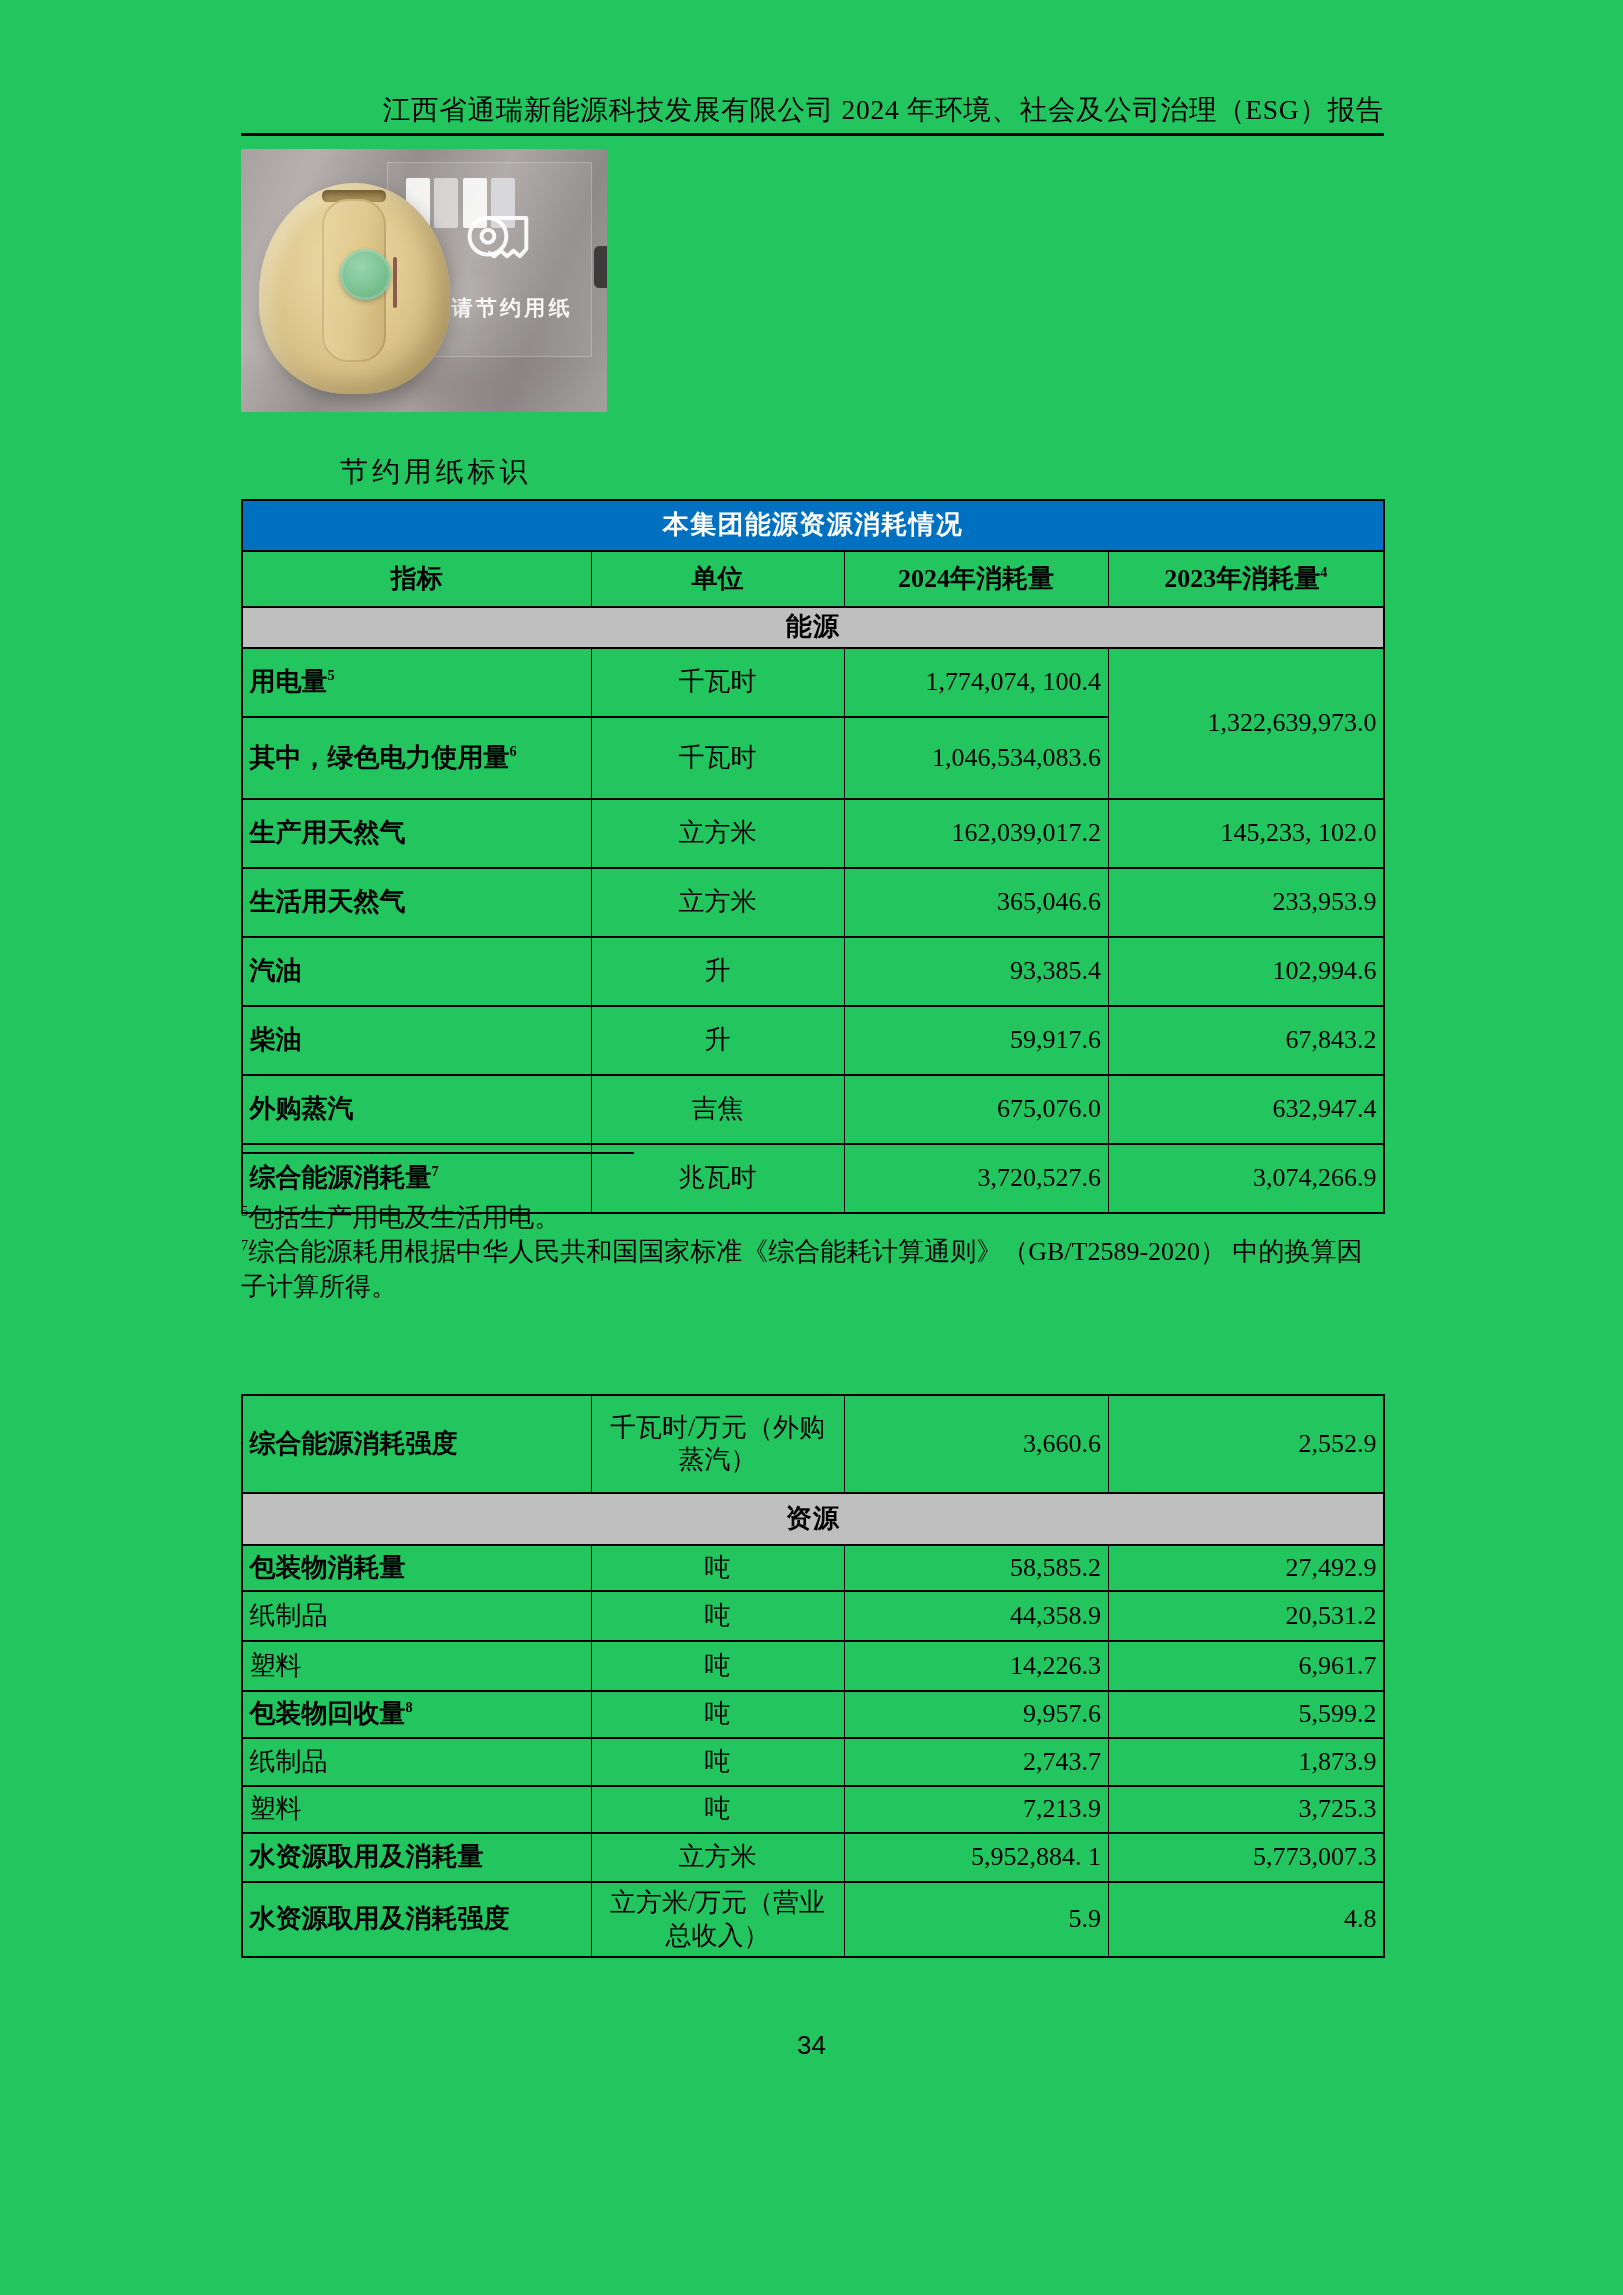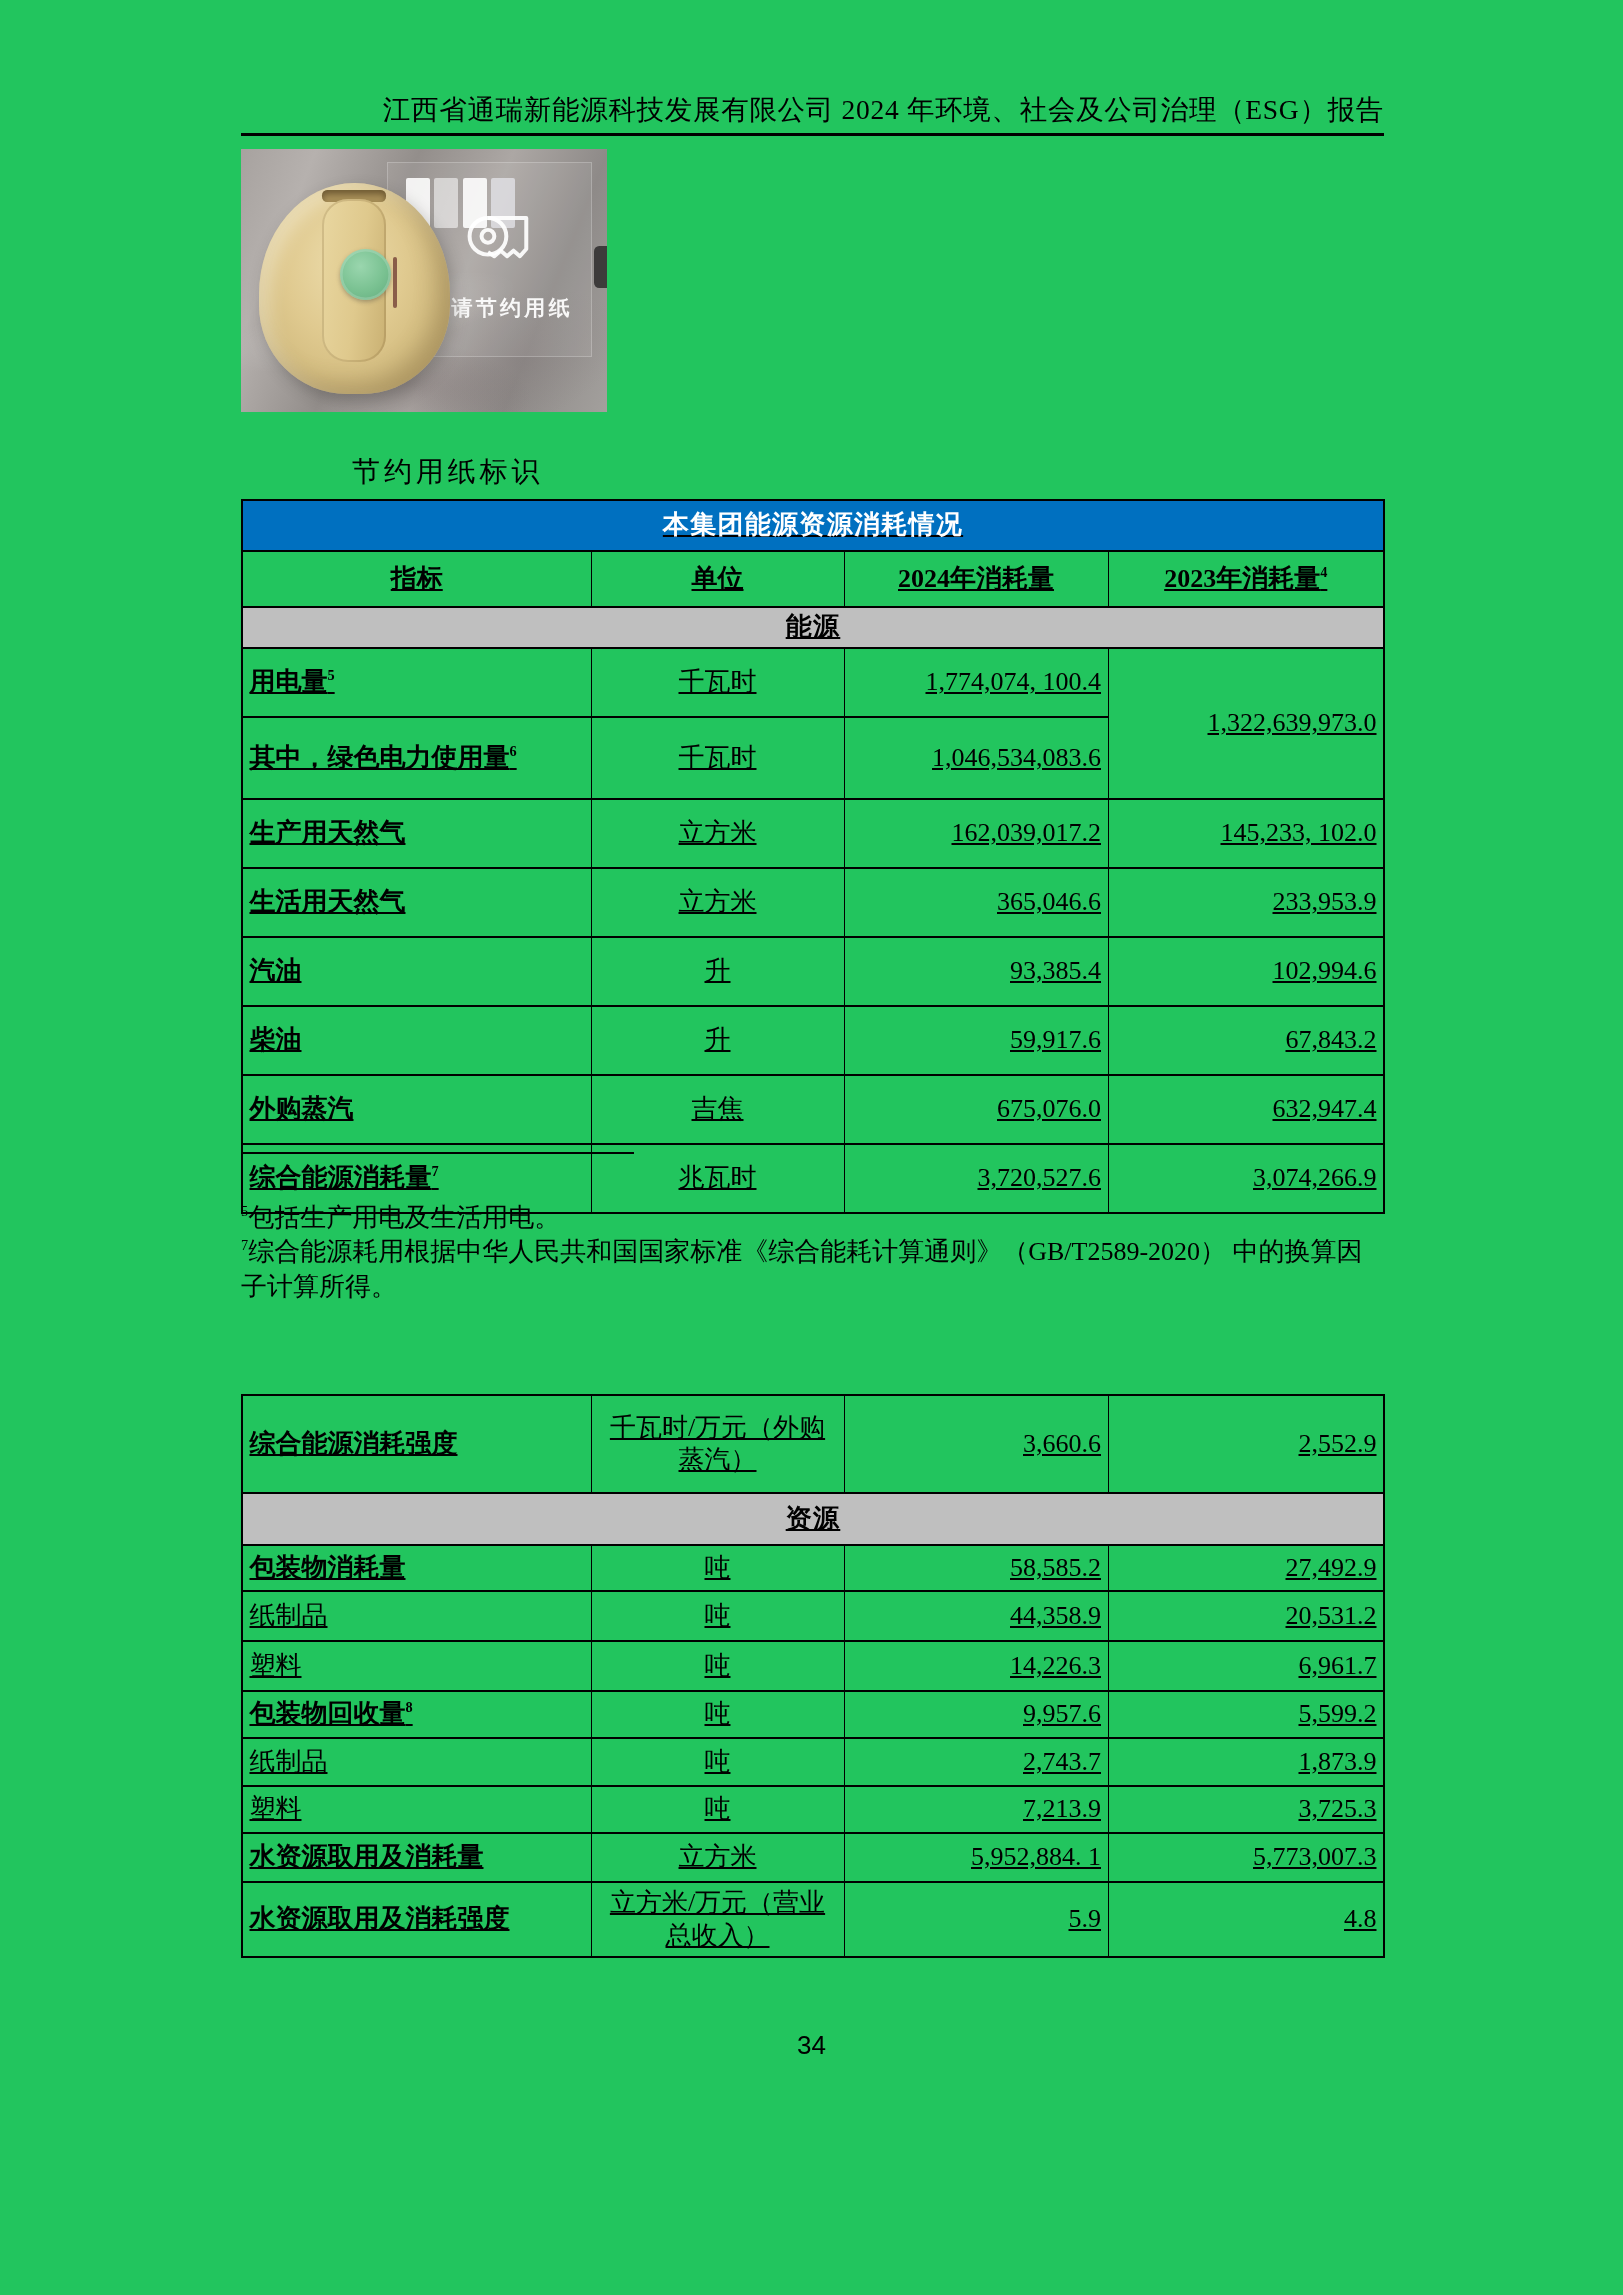--- a/index.html
+++ b/index.html
@@ -62,27 +62,26 @@
     position:absolute; left:27%; top:38%; width:51px; height:51px; border-radius:50%;
     background:radial-gradient(circle at 40% 34%,#9ad6ae 0%,#79c191 55%,#61aa7c 100%);
     box-shadow:0 2px 4.6px rgba(55,55,55,.35), inset 0 0 0 2.6px rgba(255,255,255,.18);
   }
   .slit { position:absolute; left:41.5%; top:41%; width:3.9px; height:51px; background:#8a5d49; border-radius:2px; }
   .dark-edge {
     position:absolute; right:0; top:37%; width:3.5%; height:16%;
     background:rgba(42,40,40,.82); border-radius:5.2px 0 0 5.2px;
   }
   
-  .caption { position:absolute; left:352px; top:453px; font-size:28px; letter-spacing:3.9px; }
+  .caption { position:absolute; left:340px; top:453px; font-size:28px; letter-spacing:3.9px; }
   
   table.t {
     position:absolute; left:241px; width:1143px;
     border-collapse:collapse; table-layout:fixed;
     border:2px solid #000;
-    text-decoration:underline;
   }
   .t1 { top:499px; } .t2 { top:1394px; }
   table.t td {
     border:1.3px solid #000; border-top-width:2px; border-bottom-width:2px;
     font-size:26px; vertical-align:middle; line-height:1.25; padding:2.6px 6.5px;
     overflow:hidden;
   }
   td.title { background:#0070C0; color:#fff; font-weight:bold; text-align:center; letter-spacing:1.3px; }
   td.ch   { font-weight:bold; text-align:center; }
   td.band { background:#BFBFBF; font-weight:bold; text-align:center; letter-spacing:1.3px;margin-top:36px; }

